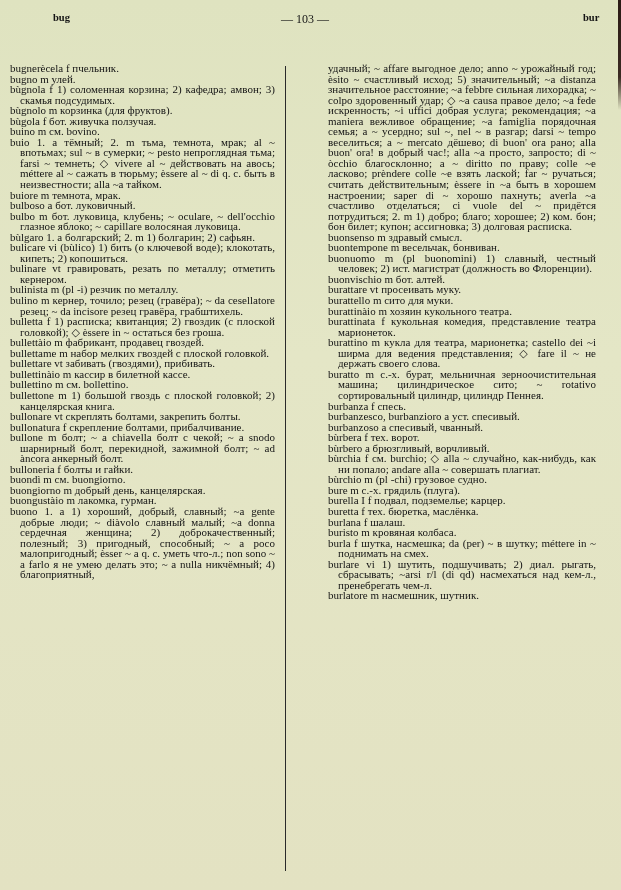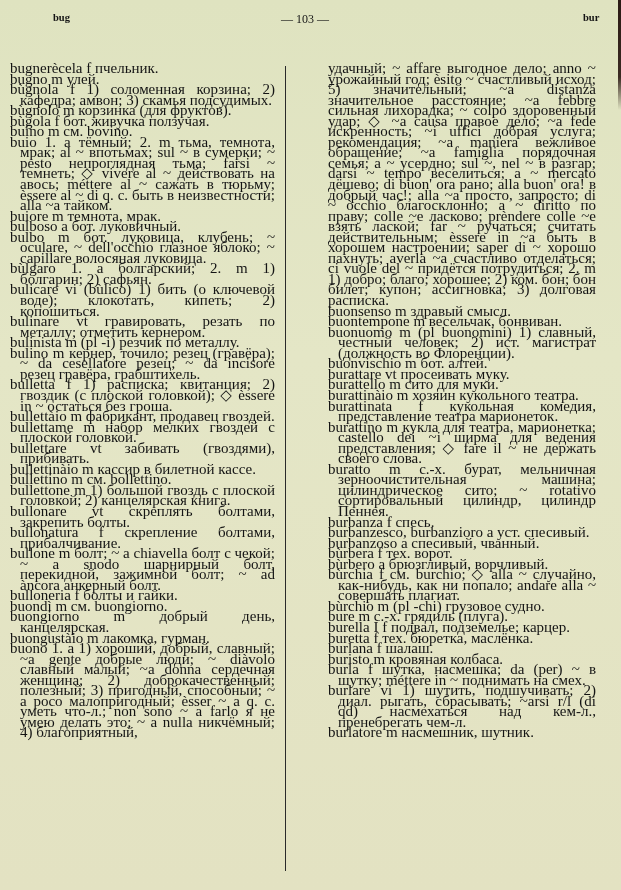--- a/index.html
+++ b/index.html
@@ -16,21 +16,21 @@
     }
     .header {
       position: absolute; top: 12px; left: 10px; right: 26px; height: 12px;
       font-size: 10.5px; font-weight: bold; margin-left: 43px;
     }
     .header .left { position: absolute; left: 0; top: 0; }
     .header .center { position: absolute; left: 228px; top: 0; font-weight: normal; font-size: 12px; }
     .header .right { position: absolute; left: 506px; top: 0; padding-left: 24px; }
     .col {
       position: absolute; top: 63px;
-      font-size: 15px; line-height: 10.55px;
+      font-size: 11px; line-height: 10.55px;
       text-align: justify;
     }
     .col.left { left: 10px; width: 265px; }
     .col.right { left: 298px; width: 268px; margin-left: 30px; }
     .rule {
       position: absolute; left: 285px; top: 66px; width: 1px; height: 805px;
       background: #2a2a2a;
     }
     .entry { margin: 0; padding-left: 10px; text-indent: -10px; }
   </style>

